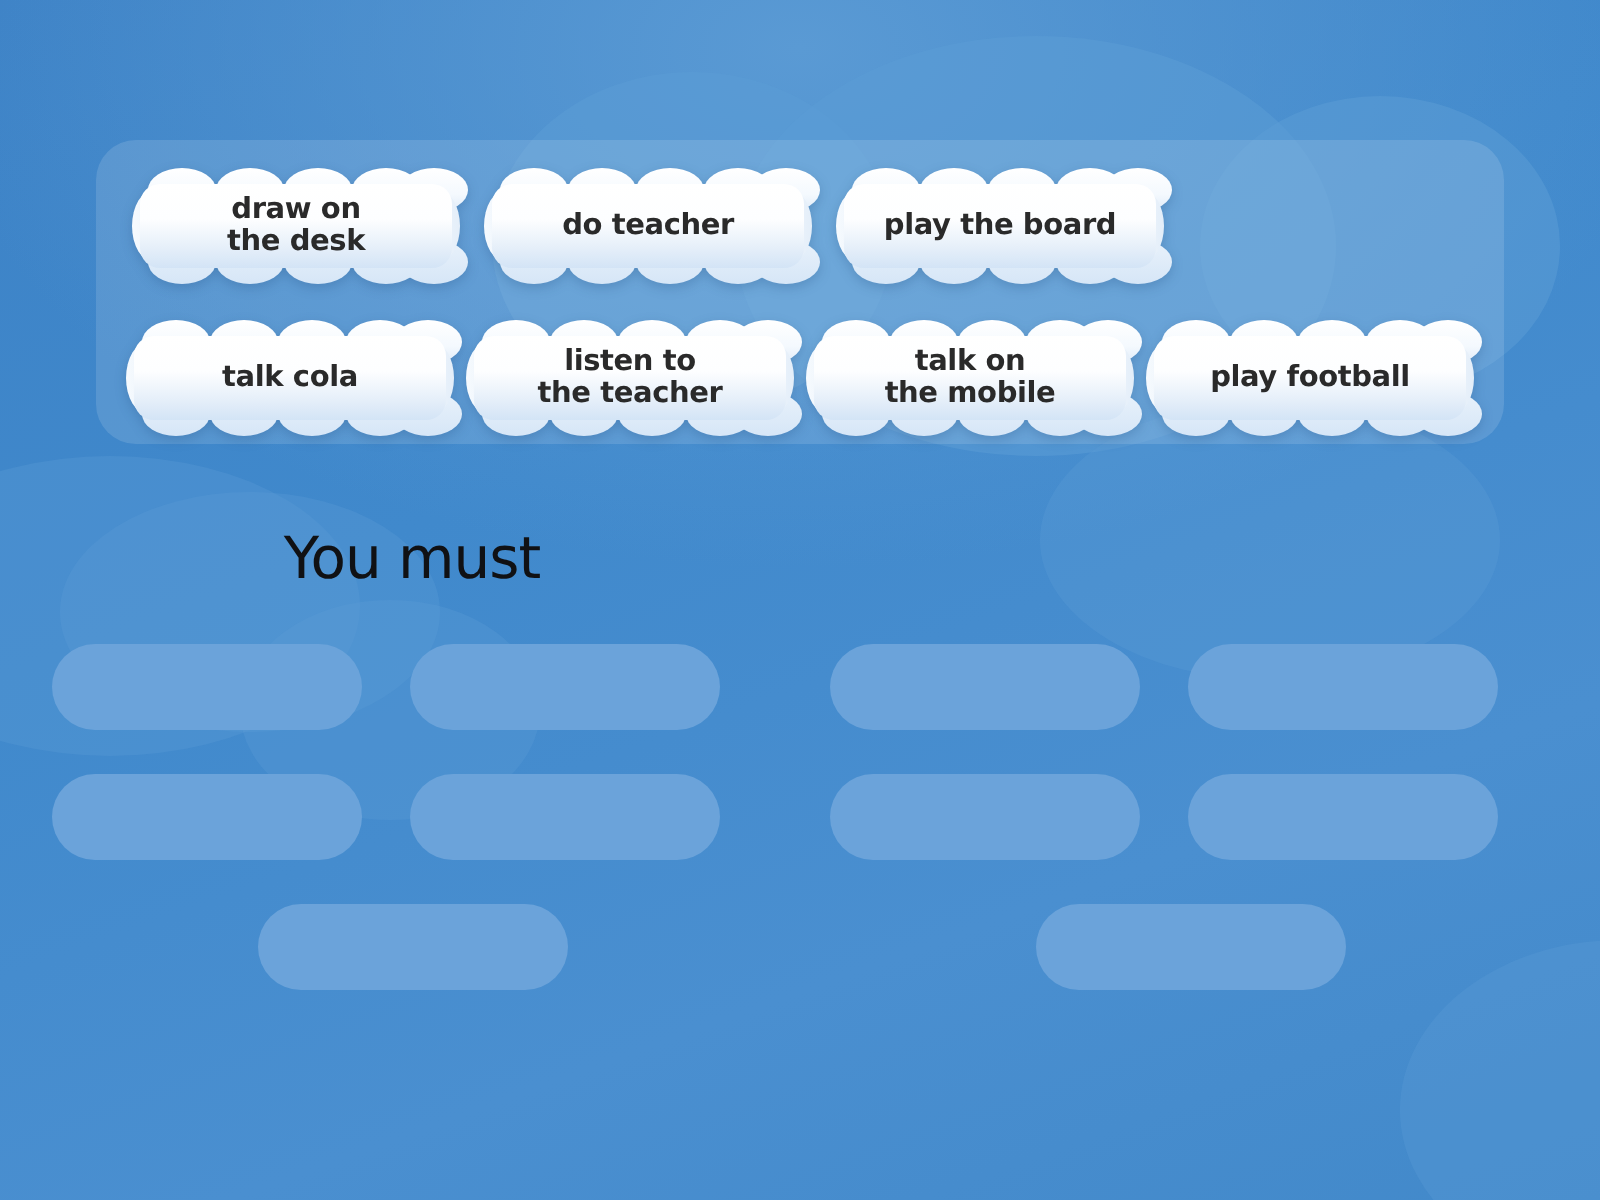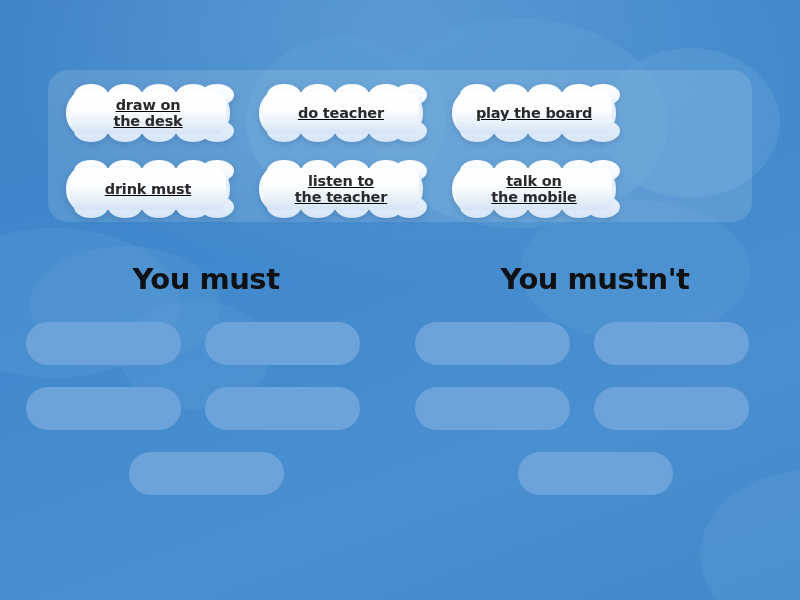--- a/index.html
+++ b/index.html
@@ -24,21 +24,21 @@
   .bgcloud.soft { opacity:.34; }
 
   
   #tray {
     position:absolute; left:48px; top:70px;
     width:704px; height:152px;
     background:rgba(255,255,255,0.13);
     border-radius:20px;
     padding:10px 12px;
   }
-  .tray-row { display:flex; gap:17px; height:66px;text-decoration:underline; }
+  .tray-row { display:flex; gap:0px; height:66px; }
   .tray-row + .tray-row { margin-top:10px; }
   .tray-cell { width:176px; display:flex; align-items:center; justify-content:center; }
 
   
   .tile {
     position:relative;
     width:164px; height:58px;
     display:flex; align-items:center; justify-content:center;
     cursor:grab;
     filter:drop-shadow(0 2px 3px rgba(20,60,110,0.22));
@@ -64,21 +64,21 @@
     text-align:center; line-height:1.12;
     font-size:14.5px; font-weight:bold;
     color:#2a2a2a; letter-spacing:-0.2px;
     padding:0 8px; white-space:pre-line;
   }
 
   
   .cat-heading {
     position:absolute; top:262px;
     width:360px; text-align:center;
-    font-size:29px; font-weight:bold;
+    font-size:29px; font-weight:normal;
     color:#101114; letter-spacing:-0.5px;
   }
   #cat-must   { left:26px; }
   #cat-mustnt { left:415px; }
 
   
   .slot-area { position:absolute; width:360px; }
   #slots-must   { left:26px;  top:322px; }
   #slots-mustnt { left:415px; top:322px; }
   .slot-row { display:flex; gap:24px; margin-bottom:22px; }
@@ -174,21 +174,21 @@
           <span class="bump top" style="left:110px;"></span>
           <span class="bump top" style="left:134px;"></span>
           <span class="bump bottom" style="left:8px;"></span>
           <span class="bump bottom" style="left:42px;"></span>
           <span class="bump bottom" style="left:76px;"></span>
           <span class="bump bottom" style="left:110px;"></span>
           <span class="bump bottom" style="left:134px;"></span>
           <span class="bump side" style="left:0px;"></span>
           <span class="bump side" style="right:0px;"></span>
           <span class="cloudbody"></span>
-          <span class="tile-label">drink must</span>
+          <span class="tile-label">talk cola</span>
         </div>
       </div>
       <div class="tray-cell">
         <div class="tile">
           <span class="bump top" style="left:8px;"></span>
           <span class="bump top" style="left:42px;"></span>
           <span class="bump top" style="left:76px;"></span>
           <span class="bump top" style="left:110px;"></span>
           <span class="bump top" style="left:134px;"></span>
           <span class="bump bottom" style="left:8px;"></span>
@@ -215,26 +215,43 @@
           <span class="bump bottom" style="left:76px;"></span>
           <span class="bump bottom" style="left:110px;"></span>
           <span class="bump bottom" style="left:134px;"></span>
           <span class="bump side" style="left:0px;"></span>
           <span class="bump side" style="right:0px;"></span>
           <span class="cloudbody"></span>
           <span class="tile-label">talk on
 the mobile</span>
         </div>
       </div>
+      <div class="tray-cell">
+        <div class="tile">
+          <span class="bump top" style="left:8px;"></span>
+          <span class="bump top" style="left:42px;"></span>
+          <span class="bump top" style="left:76px;"></span>
+          <span class="bump top" style="left:110px;"></span>
+          <span class="bump top" style="left:134px;"></span>
+          <span class="bump bottom" style="left:8px;"></span>
+          <span class="bump bottom" style="left:42px;"></span>
+          <span class="bump bottom" style="left:76px;"></span>
+          <span class="bump bottom" style="left:110px;"></span>
+          <span class="bump bottom" style="left:134px;"></span>
+          <span class="bump side" style="left:0px;"></span>
+          <span class="bump side" style="right:0px;"></span>
+          <span class="cloudbody"></span>
+          <span class="tile-label">play football</span>
+        </div>
+      </div>
     </div>
 
   </div>
 
   <div class="cat-heading" id="cat-must">You must</div>
-  <div class="cat-heading" id="cat-mustnt">You mustn't</div>
 
   <div class="slot-area" id="slots-must">
     <div class="slot-row">
       <div class="slot"></div>
       <div class="slot"></div>
     </div>
     <div class="slot-row">
       <div class="slot"></div>
       <div class="slot"></div>
     </div>

